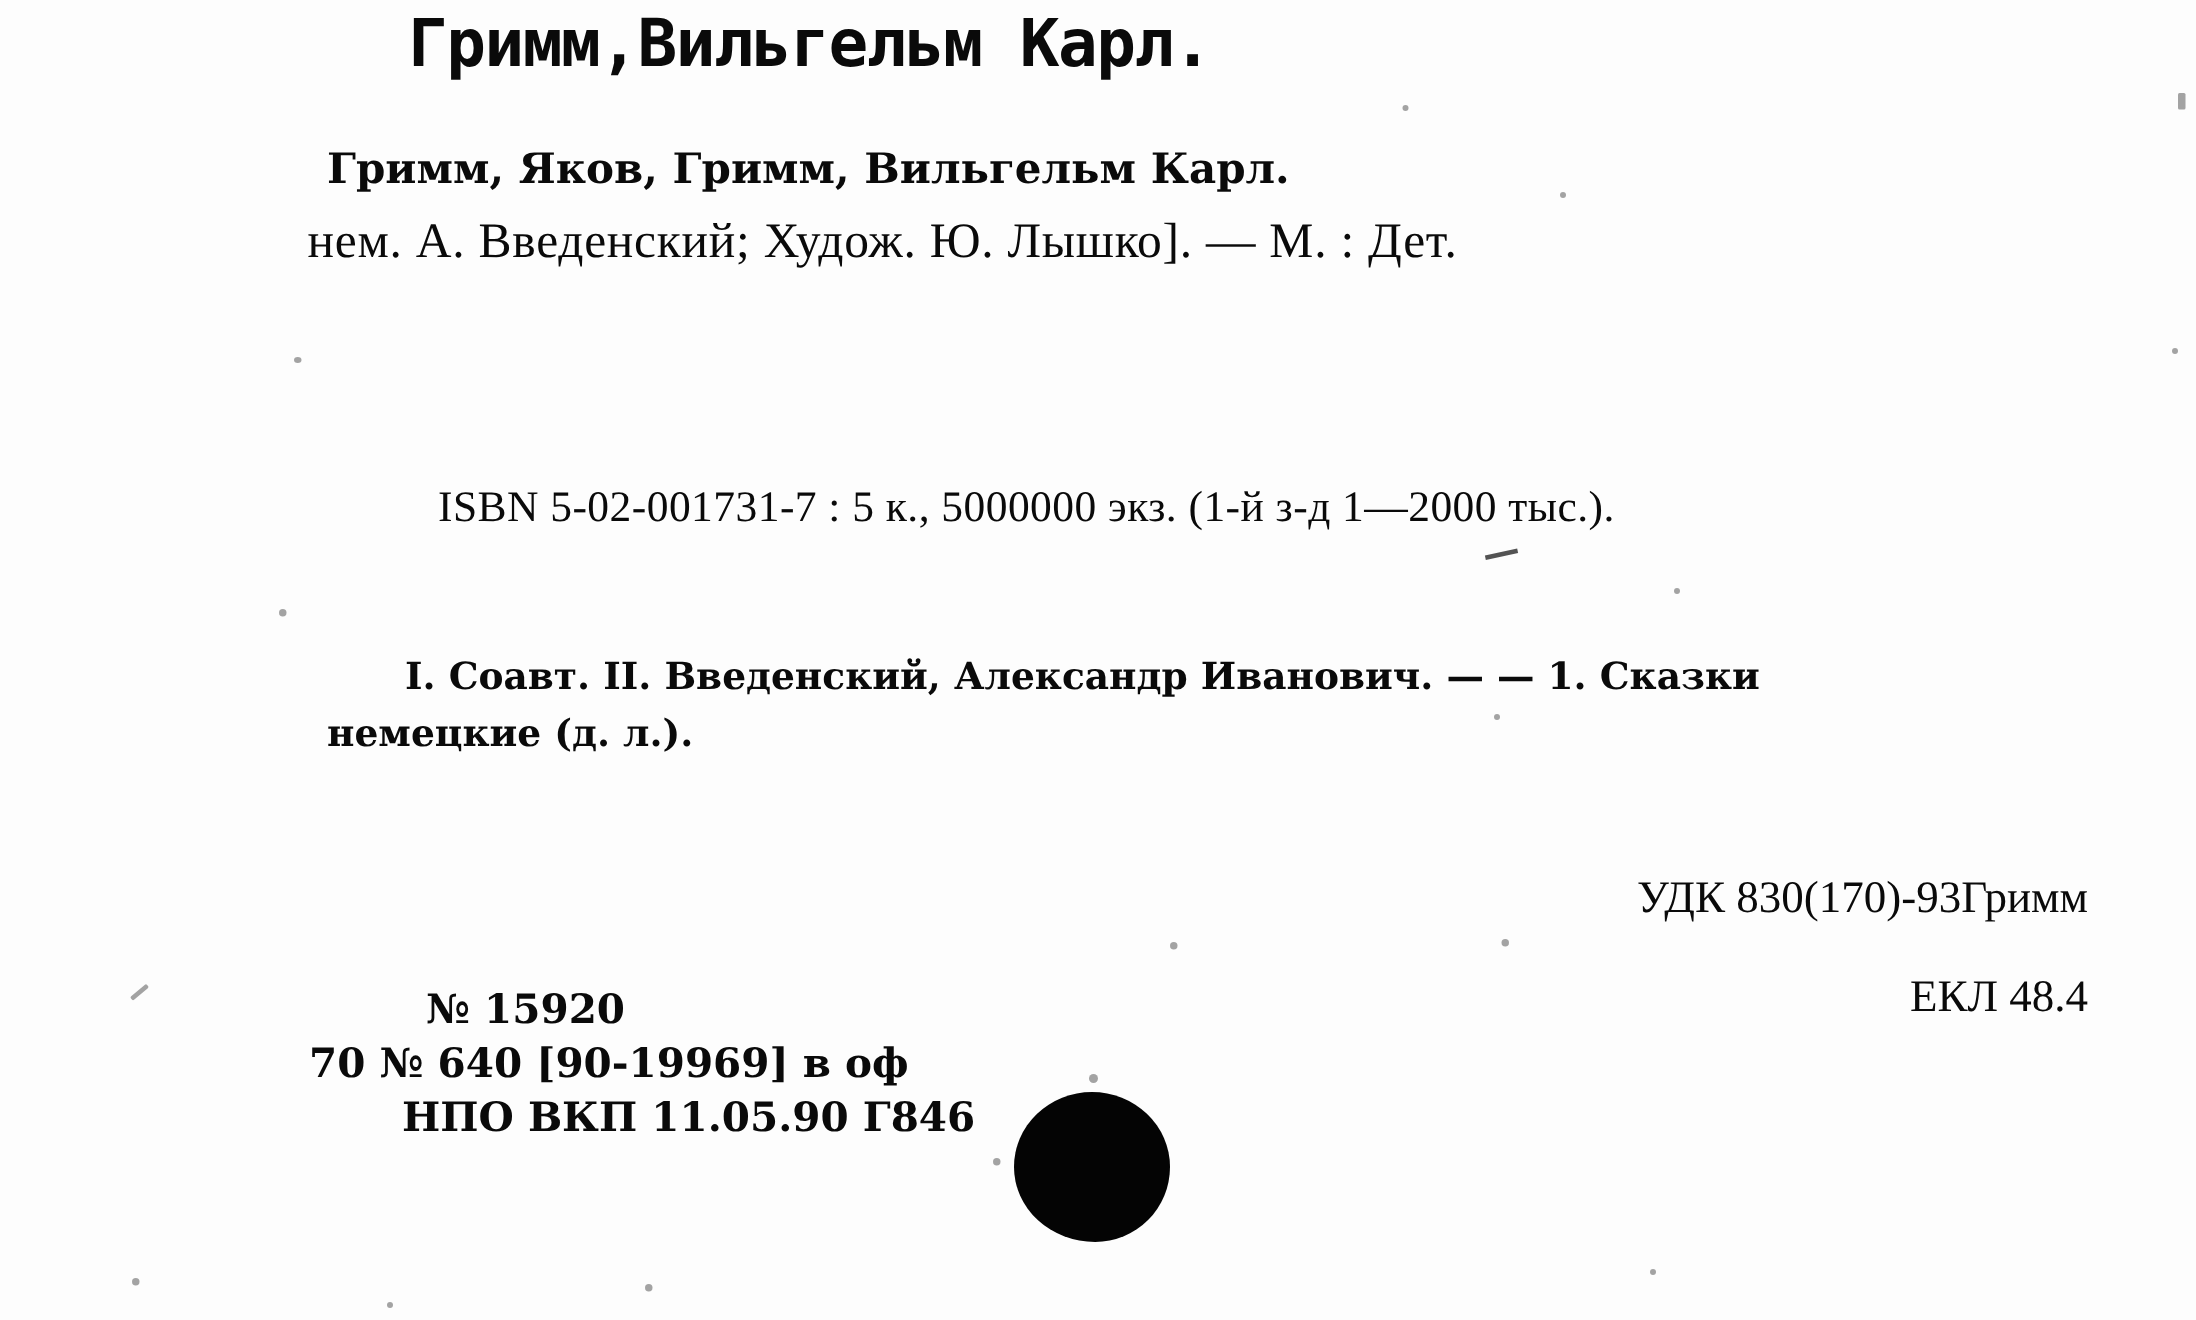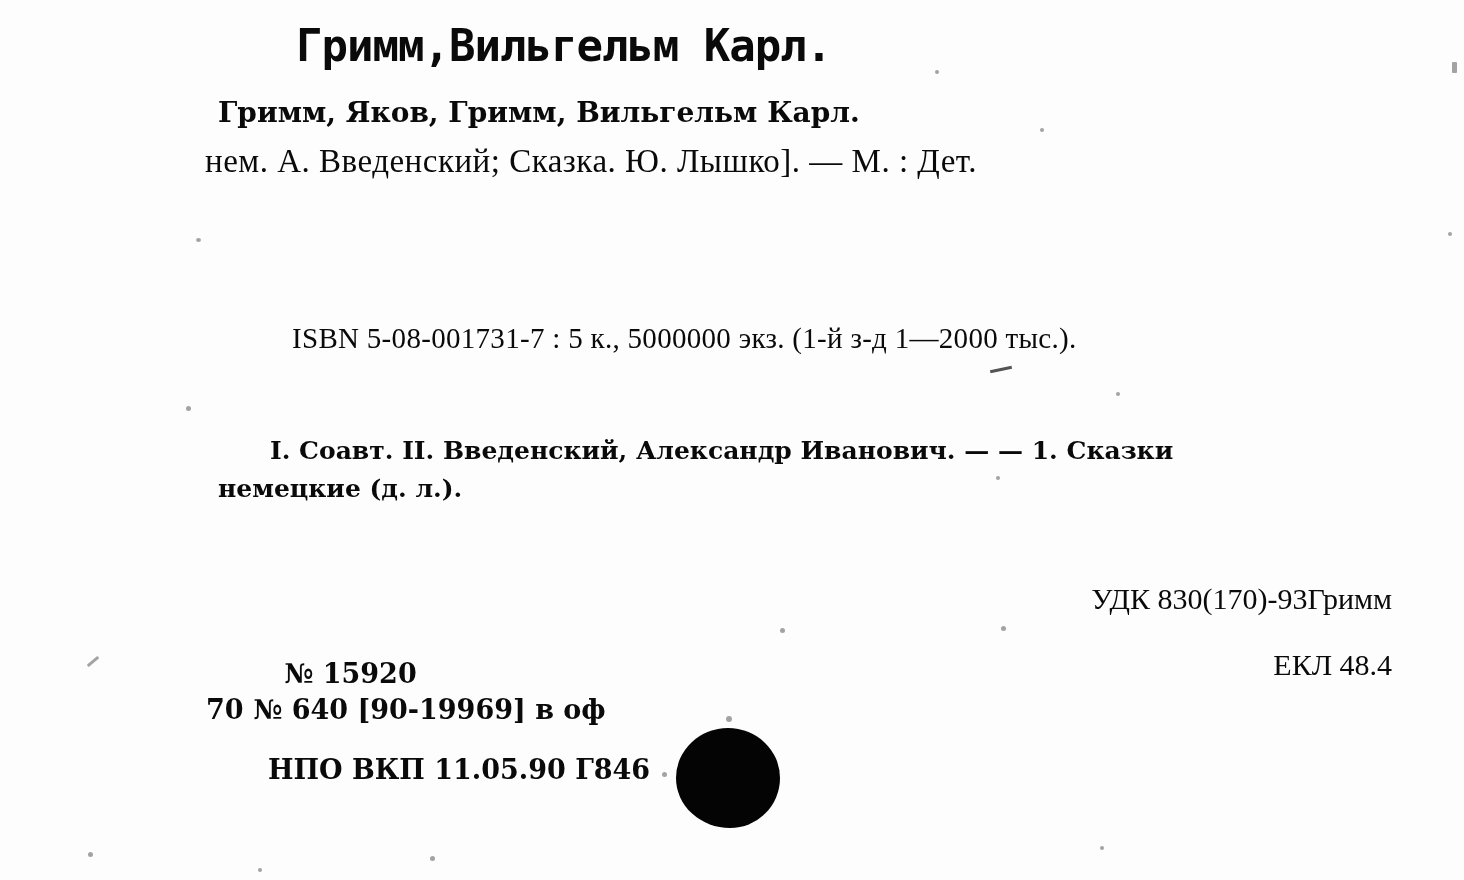--- a/index.html
+++ b/index.html
@@ -21,27 +21,26 @@
   .speck {
     position: absolute;
     background: #5a5a5a;
     border-radius: 50%;
     opacity: .55;
   }
 
   .heading-main {
     position: absolute;
     left: 272px;
-    top: 20px;
+    top: 4px;
     font-family: "DejaVu Sans Mono", monospace;
     font-weight: bold;
     font-size: 44px;
     letter-spacing: -1px;
     white-space: nowrap;
-    margin-left: 24px;
   }
 
   .heading-sub {
     position: absolute;
     left: 218px;
     top: 96px;
     font-family: "DejaVu Serif", serif;
     font-weight: bold;
     font-size: 28px;
     white-space: nowrap;
@@ -125,21 +124,21 @@
     position: absolute;
     left: 206px;
     top: 610px;
     font-family: "DejaVu Serif", serif;
     font-weight: bold;
     font-size: 27px;
     line-height: 36px;
   }
   .stamp-block .ln { white-space: nowrap; }
   .stamp-block .c1 { padding-left: 78px; margin-top: 46px; }
-  .stamp-block .c3 { padding-left: 62px; margin-top: 24px; }
+  .stamp-block .c3 { padding-left: 62px; }
 
   .blot {
     position: absolute;
     left: 676px;
     top: 728px;
     width: 104px;
     height: 100px;
     background: #040404;
     border-radius: 50% 50% 48% 52% / 50% 50% 50% 50%;
   }
@@ -165,24 +164,24 @@
   <div class="speck" style="left:430px; top:856px; width:5px; height:5px;"></div>
   <div class="speck" style="left:258px; top:868px; width:4px; height:4px;"></div>
   <div class="speck" style="left:86px; top:660px; width:14px; height:3px; border-radius:1px; transform:rotate(-40deg);"></div>
   <div class="speck" style="left:1100px; top:846px; width:4px; height:4px;"></div>
 
   <div class="heading-main">Гримм,Вильгельм Карл.</div>
 
   <div class="heading-sub">Гримм, Яков, Гримм, Вильгельм Карл.</div>
 
   <div class="body-block">
-    <div class="ln">нем. А. Введенский; Сказка. Ю. Лышко]. — М. : Дет.</div>
+    <div class="ln">нем. А. Введенский; Худож. Ю. Лышко]. — М. : Дет.</div>
   </div>
 
-  <div class="isbn-line">ISBN 5-08-001731-7 : 5 к., 5000000 экз. (1-й з-д 1—2000 тыс.).</div>
+  <div class="isbn-line">ISBN 5-02-001731-7 : 5 к., 5000000 экз. (1-й з-д 1—2000 тыс.).</div>
 
   <div class="tick"></div>
 
   <div class="refs">
     <div class="ln indent2">I. Соавт. II. Введенский, Александр Иванович. — — 1. Сказки</div>
     <div class="ln">немецкие (д. л.).</div>
   </div>
 
   <div class="udk">УДК 830(170)-93Гримм</div>
   <div class="ekl">ЕКЛ 48.4</div>

